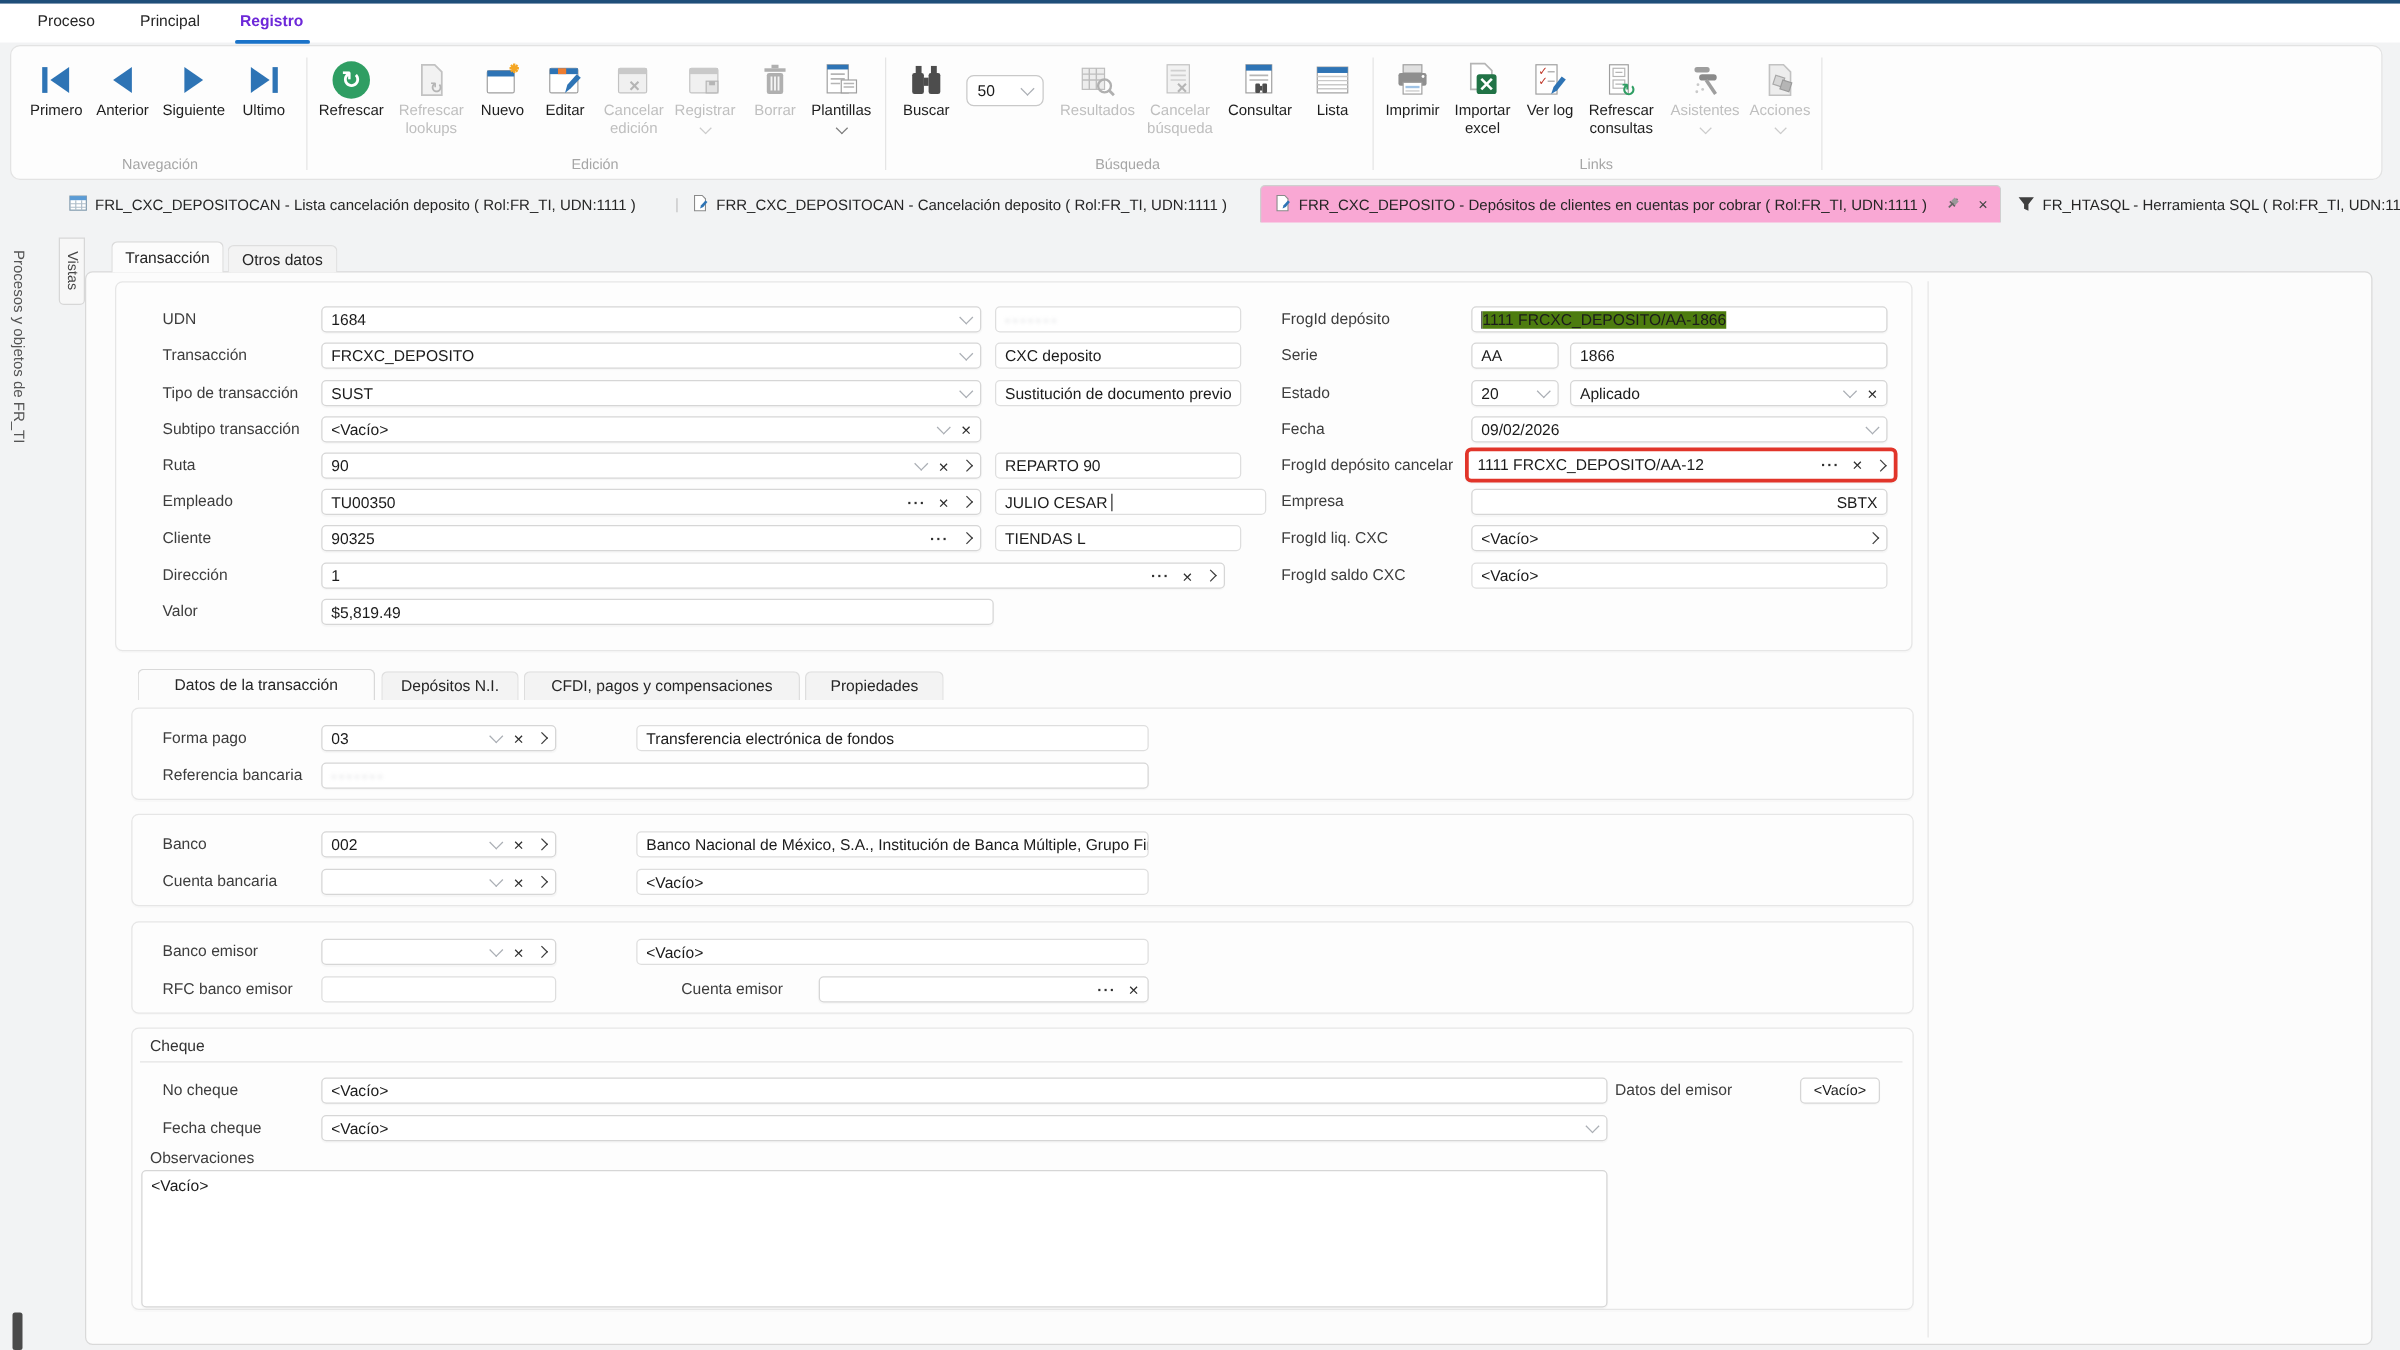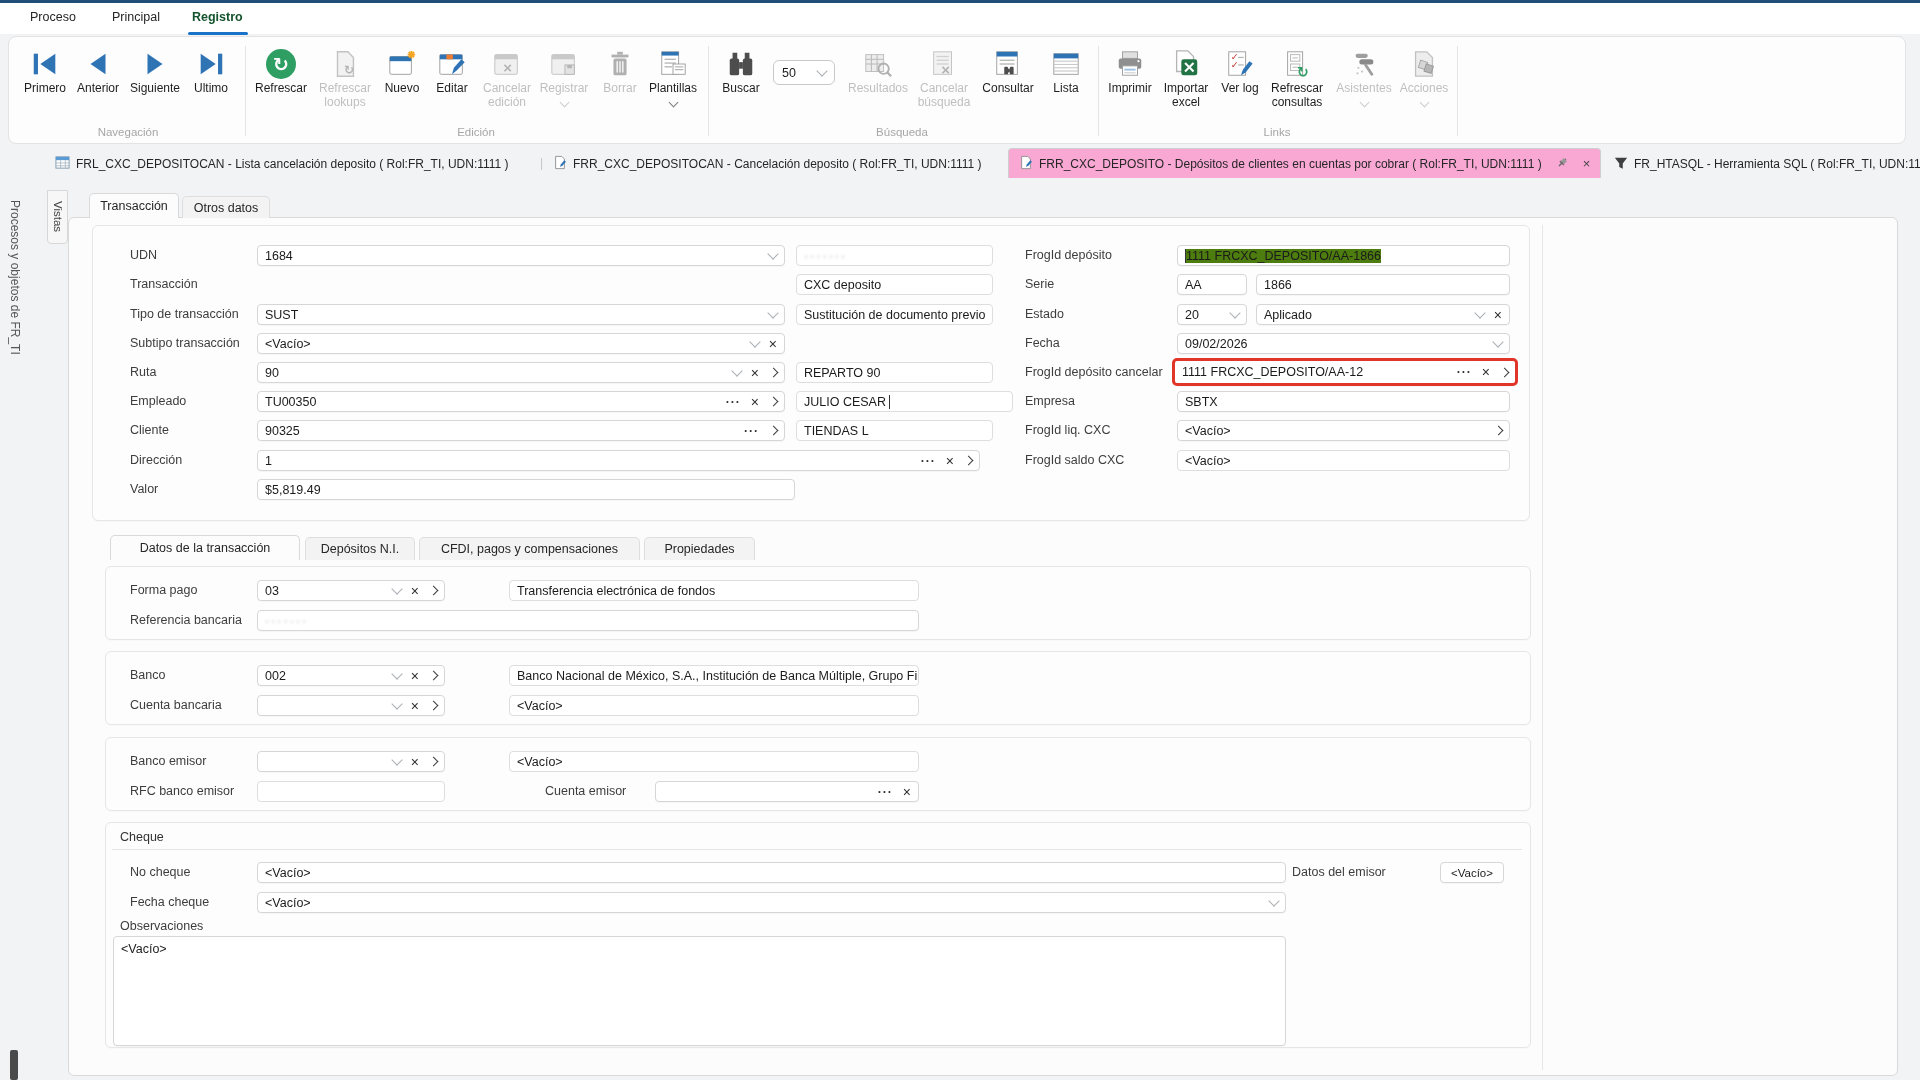--- a/index.html
+++ b/index.html
@@ -2,21 +2,21 @@
 <html><head>
 <meta charset="utf-8">
 <style>
   html,body{margin:0;padding:0;background:#e8eaec;font-family:"Liberation Sans","DejaVu Sans",sans-serif;}
   #app{position:relative;width:1920px;height:1080px;background:#f2f3f4;overflow:hidden;}
   .abs{position:absolute;}
   
   .accent{position:absolute;left:0;top:0;width:1920px;height:3px;background:#1f4e79;}
   .menubar{position:absolute;left:0;top:3px;width:1920px;height:31px;background:#ffffff;}
   .mi{position:absolute;top:7px;font-size:12.5px;color:#262626;cursor:pointer;}
-  .mi.active{font-weight:bold;color:#14532d;}
+  .mi.active{font-weight:bold;color:#6d28d9;}
   .mi-underline{position:absolute;top:29px;height:3px;background:#1a73c9;border-radius:2px;}
   
   .ribboncard{position:absolute;left:8px;top:36px;width:1898px;height:108px;background:#fdfdfd;border:1px solid #e3e3e3;border-radius:8px;box-sizing:border-box;}
   .rsep{position:absolute;top:46px;height:90px;width:1px;background:#e5e5e5;}
   .rgrp{position:absolute;top:126px;font-size:11.5px;color:#a6a6a6;transform:translateX(-50%);white-space:nowrap;}
   .rbtn{position:absolute;top:46px;display:flex;flex-direction:column;align-items:center;text-align:center;cursor:pointer;}
   .ricon{height:36px;display:flex;align-items:center;justify-content:center;}
   .rlab{font-size:12px;color:#1e1e1e;line-height:13.5px;white-space:pre-line;}
   .rbtn.dis .rlab{color:#bfbfbf;}
   .dd{margin-top:3px;width:6px;height:6px;border-right:1.4px solid #7d7d7d;border-bottom:1.4px solid #7d7d7d;transform:rotate(45deg);}
@@ -442,20 +442,25 @@
   <div class="bx" style="left:257px;top:245px;width:528px;">
     <span>1684</span>
       <span class="fill"></span>
     <span class="chv"></span>
   </div>
   <div class="bx ro" style="left:796px;top:245px;width:197px;">
     <span class="redacted">·······</span>
   </div>
 
   <span class="lb" style="left:130px;top:274px;">Transacción</span>
+  <div class="bx" style="left:257px;top:274px;width:528px;">
+    <span>FRCXC_DEPOSITO</span>
+      <span class="fill"></span>
+    <span class="chv"></span>
+  </div>
   <div class="bx ro" style="left:796px;top:274px;width:197px;">
     <span>CXC deposito</span>
   </div>
 
   <span class="lb" style="left:130px;top:304px;">Tipo de transacción</span>
   <div class="bx" style="left:257px;top:304px;width:528px;">
     <span>SUST</span>
       <span class="fill"></span>
     <span class="chv"></span>
   </div>
@@ -558,21 +563,21 @@
   <span class="lb" style="left:1025px;top:362px;">FrogId depósito cancelar</span>
   <div class="bx redbx" style="left:1172px;top:358px;width:346px;height:28px;">
     <span>1111 FRCXC_DEPOSITO/AA-12</span>
       <span class="fill"></span>
     <span class="dots">···</span>
     <span class="xx">×</span>
     <span class="go"></span>
   </div>
 
   <span class="lb" style="left:1025px;top:391px;">Empresa</span>
-  <div class="bx" style="left:1177px;top:391px;width:333px;">
+  <div class="bx" style="left:1177px;top:391px;width:333px;justify-content:flex-end;">
     <span>SBTX</span>
   </div>
 
   <span class="lb" style="left:1025px;top:420px;">FrogId liq. CXC</span>
   <div class="bx" style="left:1177px;top:420px;width:333px;">
     <span>&lt;Vacío&gt;</span>
       <span class="fill"></span>
     <span class="go"></span>
   </div>
 

